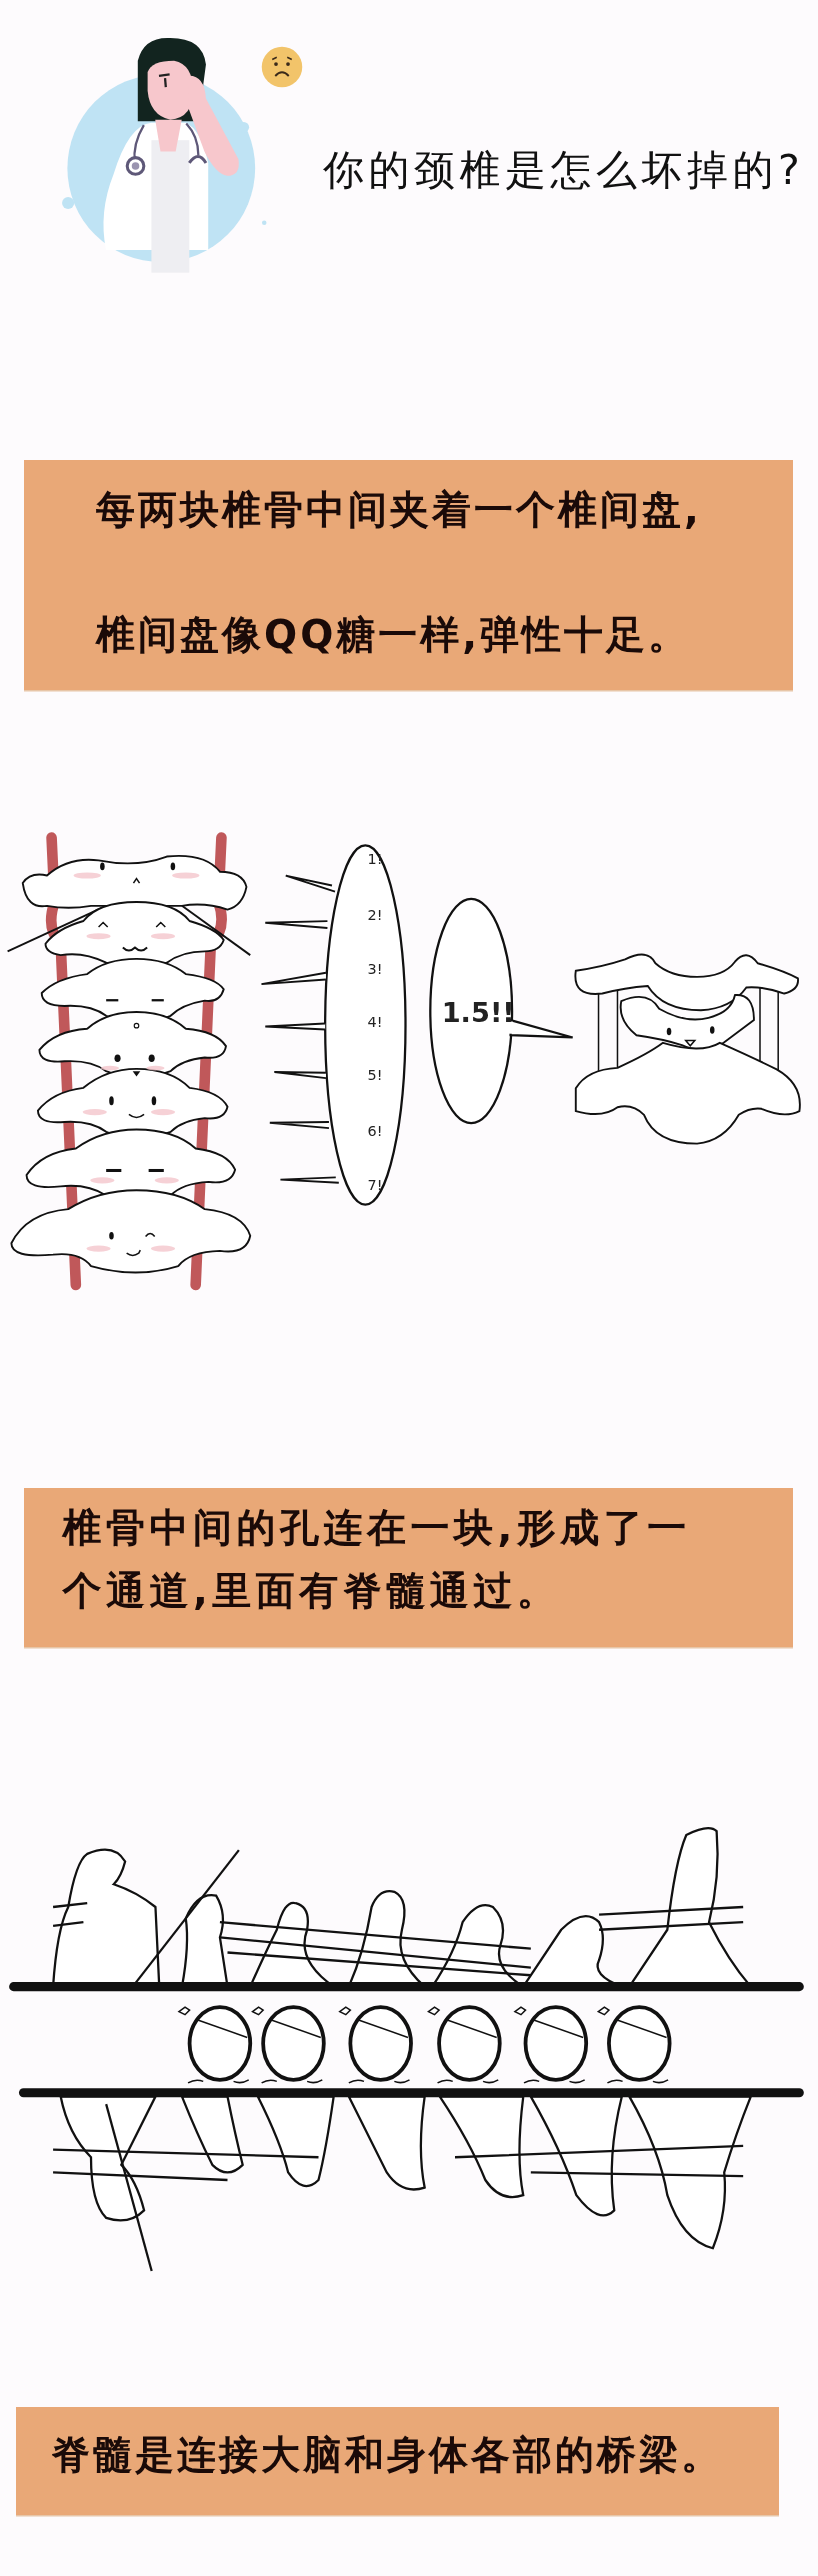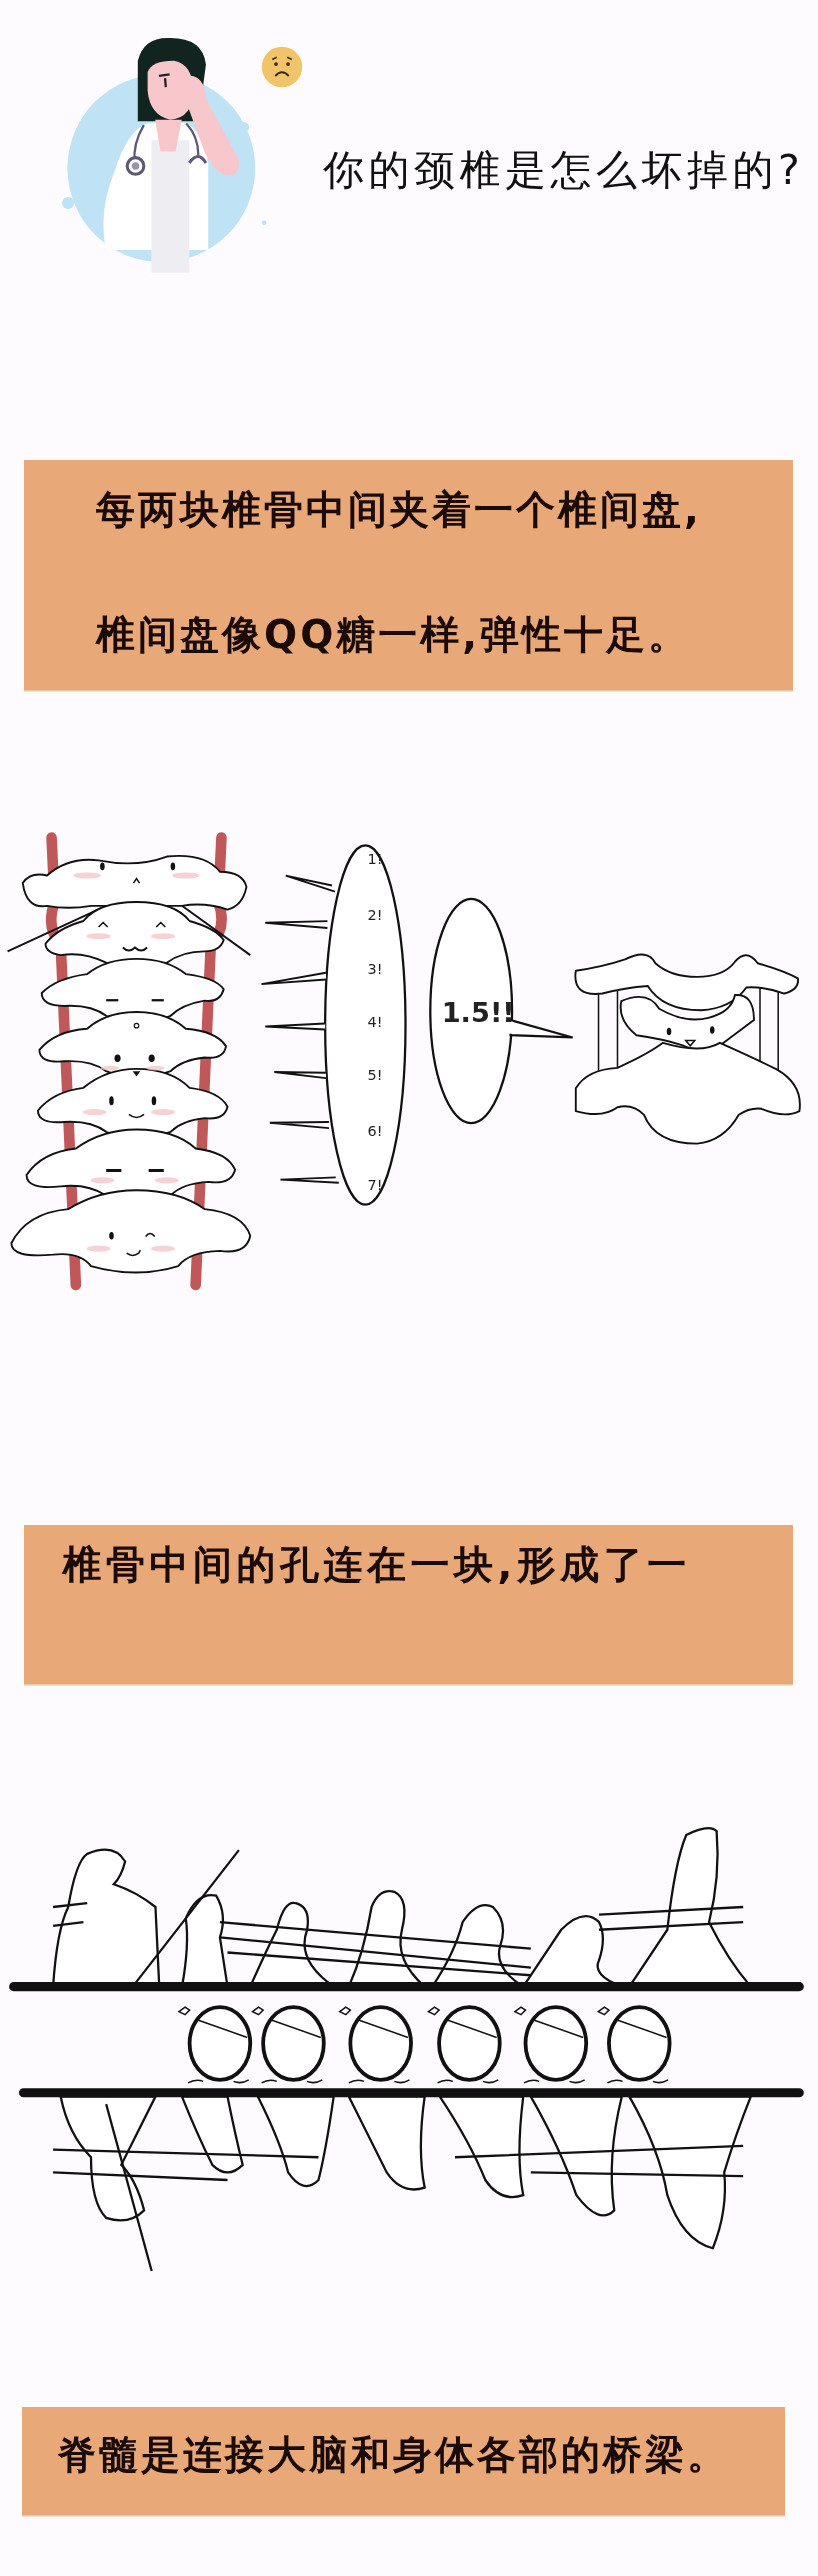--- a/index.html
+++ b/index.html
@@ -149,22 +149,23 @@
     <path d="M35 40 L35 215 M60 40 L60 210 M248 40 L248 210 M272 40 L272 215" fill="none" stroke-width="2"></path>
     <path d="M5 30 Q40 25 70 15 Q100 0 110 20 Q130 38 165 38 Q200 38 215 18 Q230 0 245 20 Q280 30 298 40 Q300 55 280 60 Q250 50 230 52 Q210 80 170 82 Q120 82 100 50 Q70 52 40 60 Q0 65 5 30 Z"></path>
     <path d="M65 70 Q100 55 115 80 Q150 100 180 92 Q210 85 215 62 Q240 60 240 95 Q220 110 200 125 Q170 140 145 128 Q120 120 85 115 Q60 95 65 70 Z"></path>
     <path d="M5 185 Q20 160 60 158 Q100 140 120 125 Q170 140 195 125 Q240 145 270 160 Q305 180 300 215 Q280 225 250 212 Q235 210 220 220 Q200 255 165 258 Q110 258 95 220 Q80 205 60 210 Q40 225 5 215 Z"></path>
   </g>
   <ellipse cx="128" cy="110" rx="3" ry="5" fill="#111"></ellipse>
   <ellipse cx="185" cy="108" rx="3" ry="5" fill="#111"></ellipse>
   <path d="M150 122 l12 0 l-6 7 Z" fill="none" stroke="#111" stroke-width="2"></path>
 </svg>
 
-<div class="box" style="left:23.5px;top:1488px;width:769px;height:159px;margin-top:37px;">
+<div class="box" style="left:23.5px;top:1488px;width:769px;height:159px;">
   <div class="line" style="left:39px;top:17.4px;letter-spacing:4.5px;">椎骨中间的孔连在一块,形成了一</div>
+  <div class="line" style="left:39px;top:80px;letter-spacing:4.5px;">个通道,里面有脊髓通过。</div>
 </div>
 
 <svg style="left:0;top:1816px" width="819" height="455" viewBox="0 0 1080 600">
   <g stroke="#111" stroke-width="3" fill="#FFFFFF">
 
     <path d="M70 225 Q75 150 90 120 Q100 60 115 50 Q150 35 165 60 Q160 80 150 90 Q180 100 205 120 L210 225 Z"></path>
     <path d="M240 225 Q250 170 245 135 Q260 100 285 105 Q300 130 290 160 L300 225 Z"></path>
     <path d="M330 225 Q350 180 365 150 Q375 110 390 115 Q410 120 405 150 Q390 190 440 225 Z"></path>
     <path d="M460 225 Q480 180 490 120 Q500 95 520 100 Q540 110 530 150 Q520 190 560 225 Z"></path>
     <path d="M570 225 Q600 180 610 140 Q630 110 650 120 Q670 140 660 170 Q650 200 690 225 Z"></path>
@@ -222,16 +223,16 @@
       </g>
     <g transform="translate(801,0)">
         <path d="M-12 258 l8 -6 l6 4 l-6 6 Z" stroke-width="2"></path>
         <ellipse cx="42" cy="300" rx="40" ry="48" stroke-width="5"></ellipse>
         <path d="M10 268 L78 292" stroke-width="2" fill="none"></path>
         <path d="M0 352 q10 -6 20 -2 M60 350 q10 4 20 -2" stroke-width="2" fill="none"></path>
       </g>
   </g>
 </svg>
 
-<div class="box" style="left:22px;top:2407px;width:763px;height:108px;">
+<div class="box" style="left:16px;top:2407px;width:763px;height:108px;">
   <div class="line" style="left:35px;top:25px;letter-spacing:3px;">脊髓是连接大脑和身体各部的桥梁。</div>
 </div>
 
 
 </body></html>

